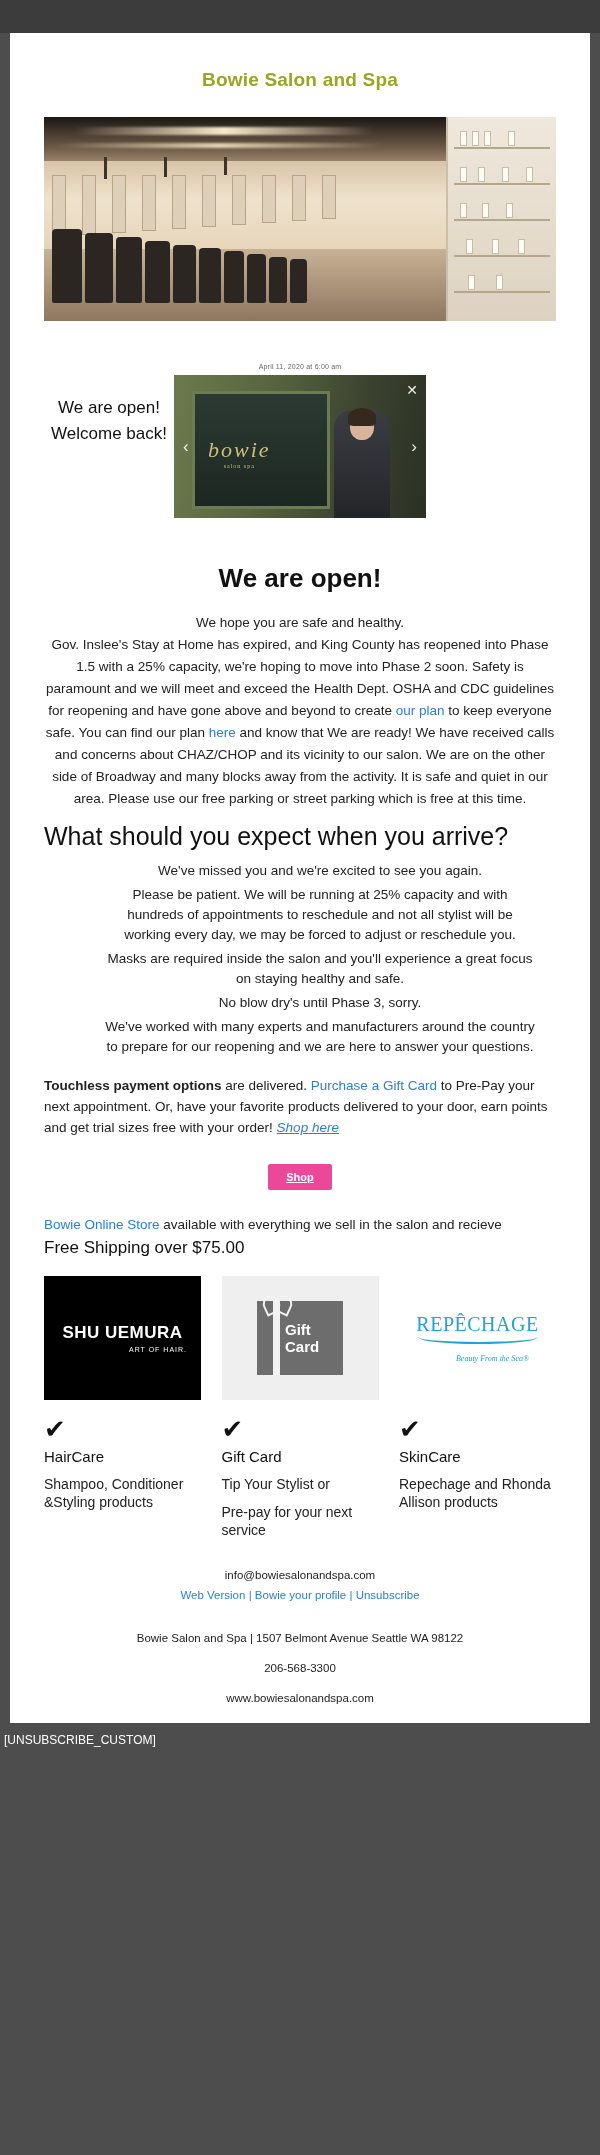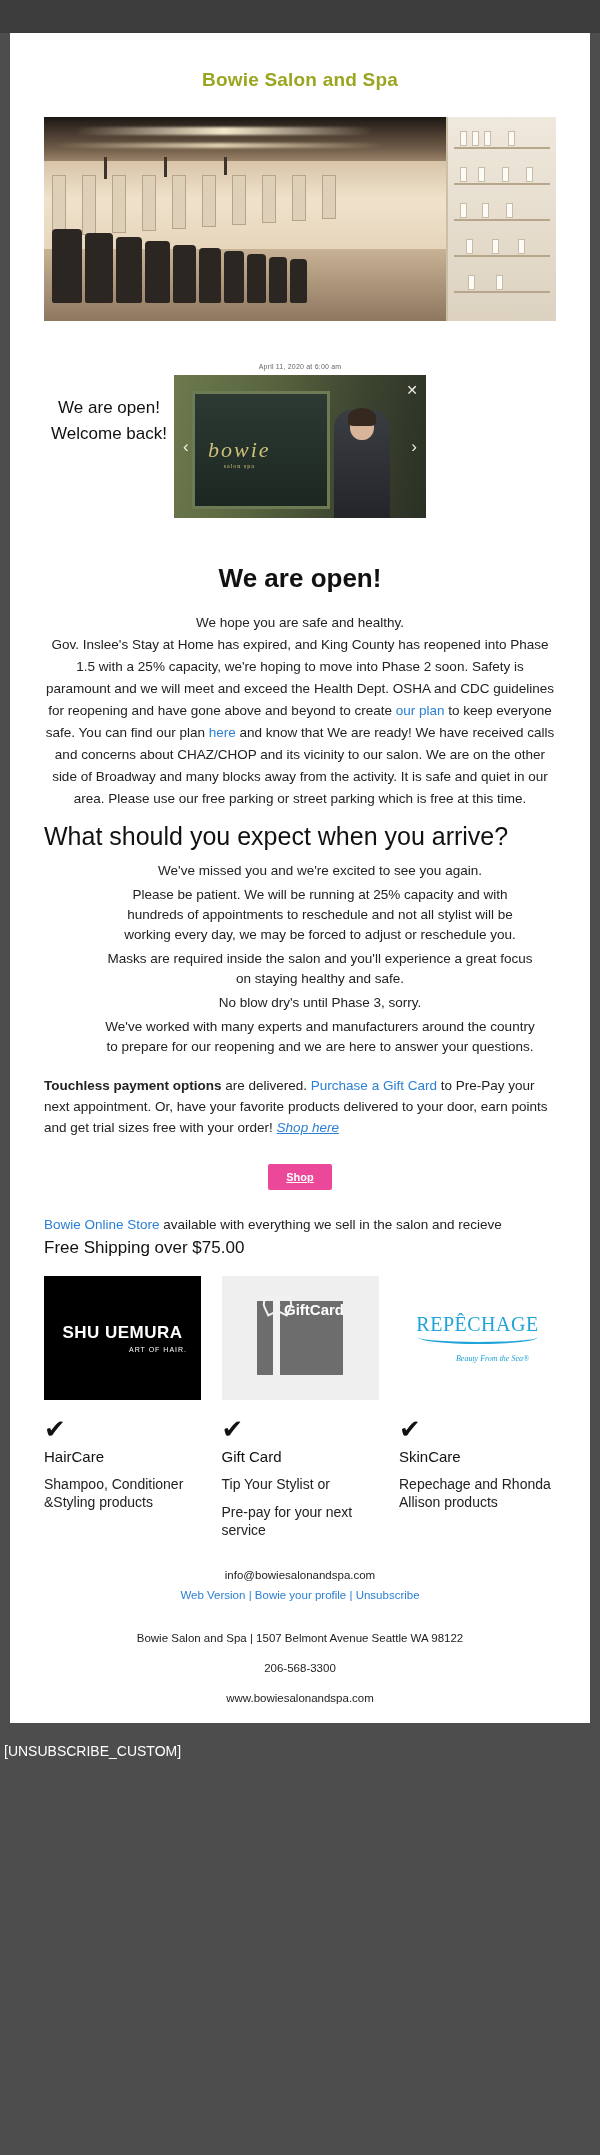--- a/index.html
+++ b/index.html
@@ -352,21 +352,21 @@
     display: flex;
     justify-content: center;
     align-items: center;
   }
   .gift-box {
     width: 86px;
     height: 74px;
     background: #6d6d6d;
     position: relative;
     display: flex;
-    flex-direction: row;
+    flex-direction: column;
     justify-content: center;
     align-items: flex-start;
     padding-left: 28px;
     box-sizing: border-box;
   }
   .gift-box .ribbon-v {
     position: absolute;
     left: 16px; top: 0; bottom: 0; width: 7px;
     background: #f2f2f2;
   }
@@ -446,22 +446,22 @@
   }
   .footer .links a { color: #2a7fd4; text-decoration: none; }
   .footer .sep { color: #2a7fd4; }
   .footer-address {
     margin-top: 18px;
     font-size: 11.5px;
     line-height: 30px;
   }
   .bottom-note {
     color: #fff;
-    font-size: 14px;
-    padding: 20px 0 0 4px;
+    font-size: 12px;
+    padding: 10px 0 0 4px;
   }
 </style>
 </head>
 <body>
 
 <div class="page">
 
   <div class="top-bar"></div>
 
   <div class="email-body">

